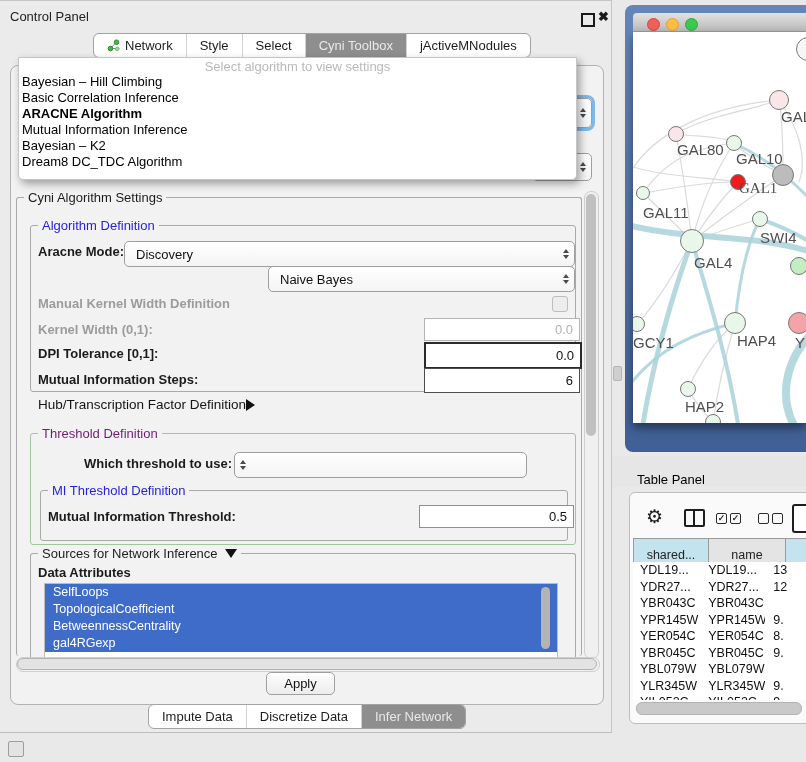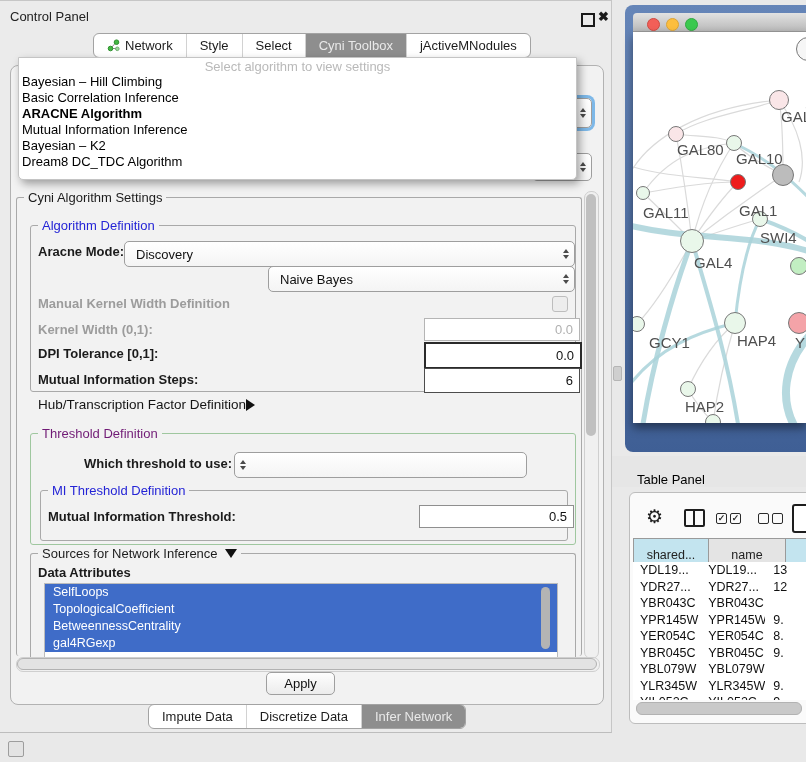--- a/index.html
+++ b/index.html
@@ -286,29 +286,29 @@
 <div class="gnode" style="left: 163px; top: 5px; width: 24px; height: 24px; background: rgb(246, 246, 246);"></div>
     <div class="gnode" style="left: 136px; top: 58px; width: 20px; height: 20px; background: rgb(250, 230, 232);"></div>
     <div class="gnode-label" style="left: 148px; top: 76px;">GAL</div>
     <div class="gnode" style="left: 35px; top: 94px; width: 16px; height: 16px; background: rgb(250, 230, 232);"></div>
     <div class="gnode-label" style="left: 44px; top: 109px;">GAL80</div>
     <div class="gnode" style="left: 93px; top: 103px; width: 16px; height: 16px; background: rgb(233, 247, 234);"></div>
     <div class="gnode-label" style="left: 103px; top: 118px;">GAL10</div>
     <div class="gnode" style="left: 97px; top: 142px; width: 16px; height: 16px; background: rgb(238, 28, 28);"></div>
     <div class="gnode" style="left: 139px; top: 132px; width: 22px; height: 22px; background: rgb(188, 188, 188);"></div>
     <div class="gnode" style="left: 119px; top: 179px; width: 16px; height: 16px; background: rgb(233, 247, 234);"></div>
-    <div class="gnode-label" style="left: 106px; top: 170px;">GAL1</div>
+    <div class="gnode-label" style="left: 106px; top: 148px; font-family: Liberation Serif, serif;">GAL1</div>
     <div class="gnode" style="left: 3px; top: 154px; width: 14px; height: 14px; background: rgb(233, 247, 234);"></div>
     <div class="gnode-label" style="left: 10px; top: 172px;">GAL11</div>
     <div class="gnode" style="left: 47px; top: 197px; width: 24px; height: 24px; background: rgb(233, 247, 234);"></div>
     <div class="gnode-label" style="left: 61px; top: 222px;">GAL4</div>
     <div class="gnode" style="left: 157px; top: 225px; width: 18px; height: 18px; background: rgb(194, 238, 194);"></div>
     <div class="gnode-label" style="left: 127px; top: 197px;">SWI4</div>
     <div class="gnode" style="left: -4px; top: 284px; width: 16px; height: 16px; background: rgb(233, 247, 234);"></div>
-    <div class="gnode-label" style="left: 16px; top: 302px;">GCY1</div>
+    <div class="gnode-label" style="left: 0px; top: 302px;">GCY1</div>
     <div class="gnode" style="left: 91px; top: 280px; width: 22px; height: 22px; background: rgb(233, 247, 234);"></div>
     <div class="gnode-label" style="left: 104px; top: 300px;">HAP4</div>
     <div class="gnode" style="left: 155px; top: 280px; width: 22px; height: 22px; background: rgb(244, 163, 168);"></div>
     <div class="gnode-label" style="left: 162px; top: 302px;">Y</div>
     <div class="gnode" style="left: 47px; top: 349px; width: 16px; height: 16px; background: rgb(233, 247, 234);"></div>
     <div class="gnode-label" style="left: 52px; top: 366px;">HAP2</div>
     <div class="gnode" style="left: 72px; top: 382px; width: 16px; height: 16px; background: rgb(233, 247, 234);"></div>
   </div>
 
 <div id="tp-header">

